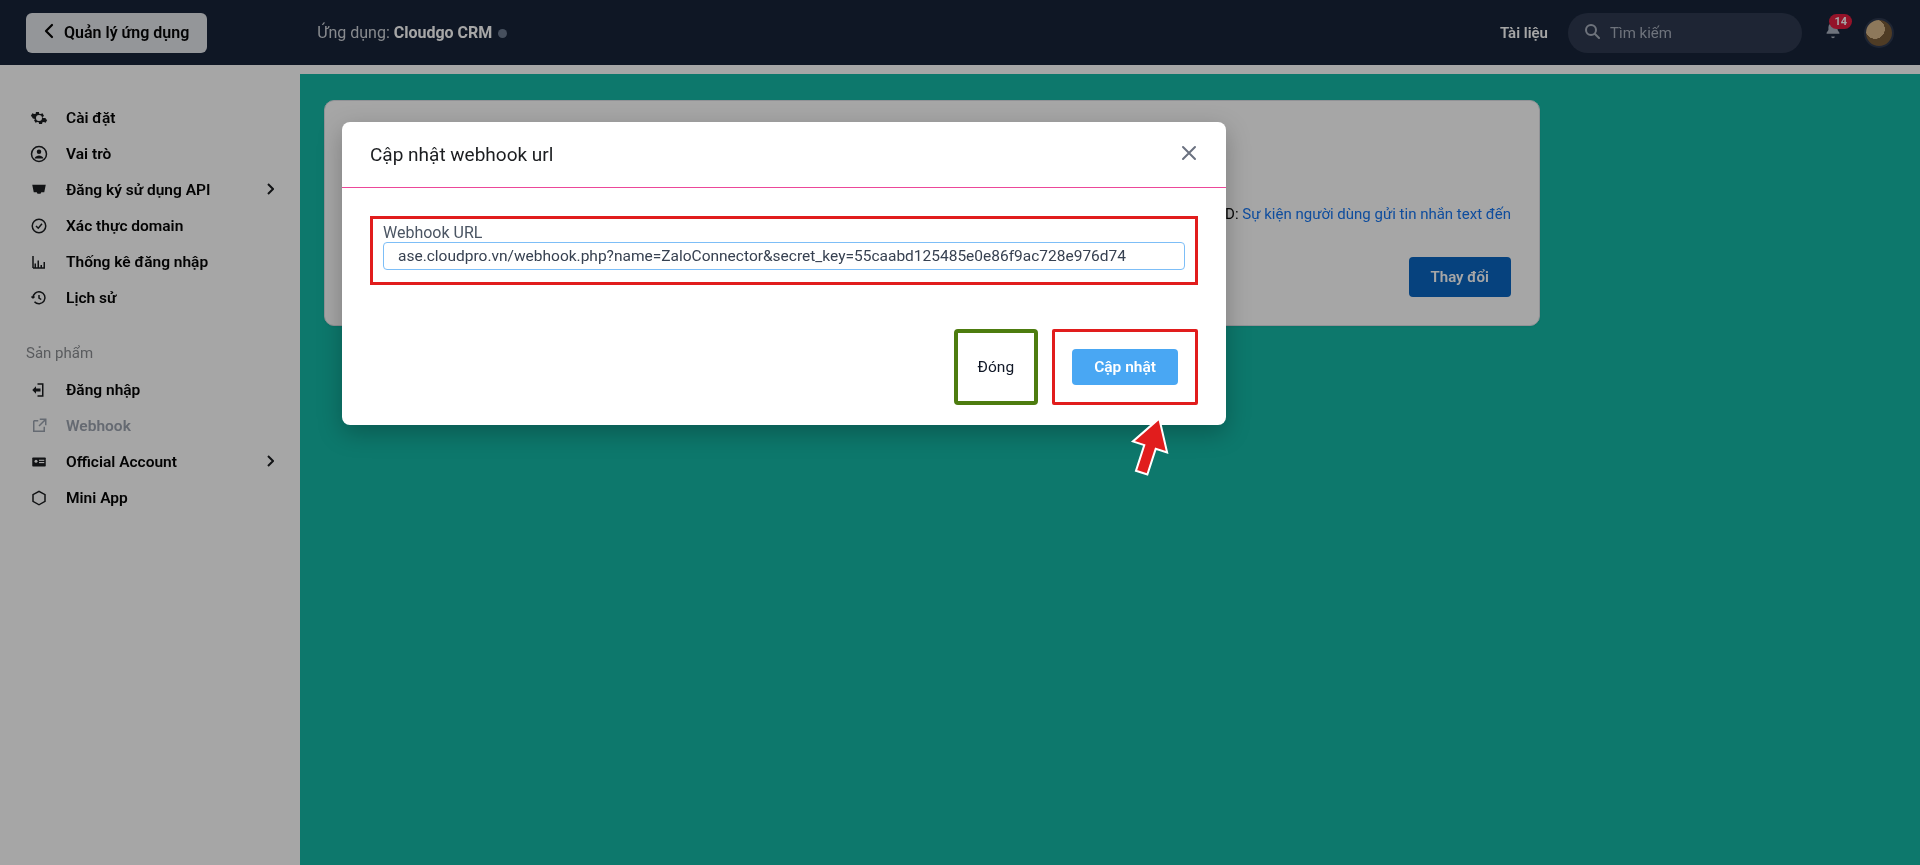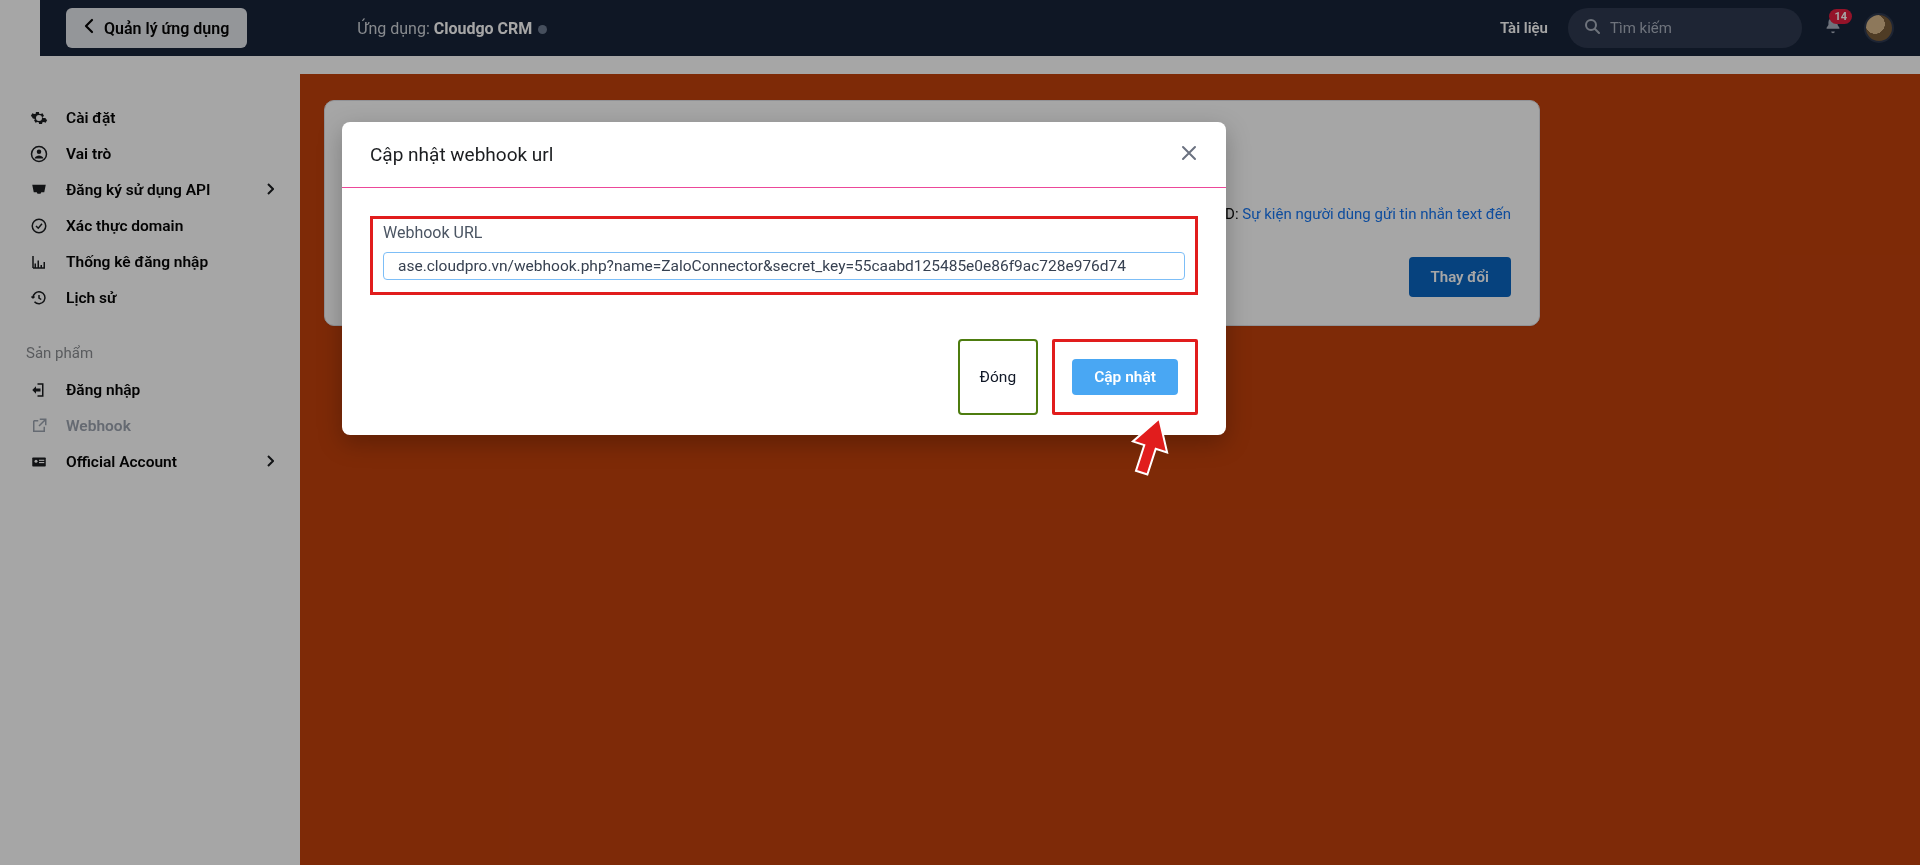--- a/index.html
+++ b/index.html
@@ -1,23 +1,23 @@
 <!DOCTYPE html>
 <html><head>
 <meta charset="utf-8">
 <style>
 * { box-sizing: border-box; margin: 0; padding: 0; font-family: -apple-system, BlinkMacSystemFont, "Segoe UI", Roboto, Helvetica, Arial, sans-serif; }
 html, body { width: 1920px; height: 865px; overflow: hidden; }
 
 .overlay { position: absolute; inset: 0; background: rgba(0,0,0,0.35); z-index: 5; }
 
 .header {
-  position: absolute; top:0; left:0; right:0; height:56px;
+  position: absolute; top:0; left:0; right:0; height:65px;
   background:#18243a; display:flex; align-items:center; padding:0 26px;
-  color:#fff; z-index:2;margin-left:40px;
+  color:#fff; z-index:2;
 }
 .back-btn {
   background:#e4e6eb; color:#050505; border:none; border-radius:6px;
   padding:10px 18px; font-size:16px; font-weight:600; display:flex; align-items:center; cursor:pointer;
 }
 .back-btn-chevron { margin-right:10px; }
 .app-label { margin-left:110px; font-size:16px; color:#d0d4da; }
 .app-name { font-weight:700; color:#fff; }
 .status-dot { display:inline-block; width:9px; height:9px; border-radius:50%; background:#6c7a8f; margin-left:6px; vertical-align:middle; }
 .header-right { margin-left:auto; display:flex; align-items:center; gap:20px; }
@@ -34,45 +34,45 @@
 .avatar { width:30px; height:30px; border-radius:50%; background:radial-gradient(circle at 35% 35%, #d9b98c 0 40%, #7a5c3a 41% 100%); border:2px solid #2f3a50; }
 
 .sidebar { position:absolute; top:74px; left:0; width:300px; bottom:0; background:#fff; padding:26px 0; z-index:2; }
 .side-item { display:flex; align-items:center; padding:9px 26px; font-size:15.5px; color:#050505; cursor:pointer; font-weight:600; }
 .side-item.muted { color:#9ca3af; cursor:default; font-weight:600; }
 .side-icon { width:26px; display:inline-flex; justify-content:center; margin-right:14px; color:#1c1e21; }
 .side-item.muted .side-icon { color:#9ca3af; }
 .side-chevron { margin-left:auto; color:#1c1e21; }
 .section-label { padding:28px 26px 10px; font-size:15px; color:#8a8d91; }
 
-.content { position:absolute; top:74px; left:300px; right:0; bottom:0; background:#c2410c; padding:26px 24px; z-index:2; }
+.content { position:absolute; top:74px; left:300px; right:0; bottom:0; background:#14b8a6; padding:26px 24px; z-index:2; }
 .panel { background:#fff; border:1px solid #dfe1e6; border-radius:10px; padding:24px 28px 28px; max-width:1216px; box-shadow:0 1px 2px rgba(0,0,0,0.04); }
 .panel-title-placeholder { height:28px; }
 .row-line { display:flex; align-items:center; margin-top:52px; }
 .row-text { color:#050505; font-size:15px; margin-left:auto; white-space:nowrap; }
 .row-link { color:#1877f2; }
 .change-btn { margin-top:34px; margin-left:auto; display:block; background:#0a66c2; color:#fff; border:none; border-radius:4px; padding:11px 22px; font-size:15px; font-weight:600; cursor:pointer; }
 .change-wrap { display:flex; }
 
 .modal {
   position:absolute; top:122px; left:342px; width:884px; background:#fff;
   border-radius:8px; box-shadow:0 8px 24px rgba(0,0,0,0.25); z-index:10;
 }
 .modal-header { display:flex; align-items:center; padding:20px 28px; border-bottom:1px solid #ec4899; }
 .modal-title { font-size:19px; color:#1c1e21; font-weight:400; }
 .modal-close { margin-left:auto; cursor:pointer; color:#6b7280; font-size:22px; }
 .modal-body { padding:28px; }
 .highlight-box { border:3px solid #e11d1d; padding:4px 10px 12px; }
-.field-label { font-size:16px; color:#4b5563; margin-bottom:10px; }
+.field-label { font-size:16px; color:#4b5563; }
 .url-input {
   width:100%; height:28px; border:1px solid #7dbef7; border-radius:4px;
   padding:0 14px; font-size:15.5px; color:#374151; outline:none;
 }
 .modal-footer { display:flex; justify-content:flex-end; gap:14px; padding:16px 28px 20px; }
-.btn-outline { background:#fff; border:2px solid #4d7c0f; color:#111827; border-radius:4px; padding:9px 20px; font-size:15.5px; cursor:pointer; }
+.btn-outline { background:#fff; border:4px solid #4d7c0f; color:#111827; border-radius:4px; padding:9px 20px; font-size:15.5px; cursor:pointer; }
 .btn-primary { background:#49a7f3; border:none; color:#fff; border-radius:4px; padding:9px 22px; font-size:15.5px; font-weight:600; cursor:pointer; }
 .primary-highlight { display:inline-block; border:3px solid #e11d1d; padding:17px; border-radius:2px; }
 
 .arrow-annotation { position:absolute; top:412px; left:1120px; z-index:11; pointer-events:none; }
 </style>
 </head>
 <body>
 
 <div class="header">
   <button class="back-btn">
@@ -188,20 +188,28 @@
           <circle cx="8" cy="11" r="2" fill="#fff"></circle>
           <rect x="12" y="9" width="7" height="1.5" fill="#fff"></rect>
           <rect x="12" y="12" width="7" height="1.5" fill="#fff"></rect>
         </svg>
       </span>
     <span>Official Account</span>
     <span class="side-chevron"><svg width="8" height="12" viewBox="0 0 8 12">
           <path d="M2 1l5 5-5 5" stroke="#1c1e21" stroke-width="2" fill="none"></path>
         </svg></span>
   </div>
+  <div class="side-item">
+    <span class="side-icon">
+        <svg width="18" height="18" viewBox="0 0 24 24">
+          <path fill="#1c1e21" d="M12 2l9 5v10l-9 5-9-5V7zM12 4.3L5 8v8l7 4 7-4V8z"></path>
+        </svg>
+      </span>
+    <span>Mini App</span>
+  </div>
 </div>
 
 <div class="content">
   <div class="panel">
     <div class="panel-title-placeholder"></div>
     <div class="row-line">
       <span class="row-text">
         <span>D: </span><span class="row-link">Sự kiện người dùng gửi tin nhắn text đến</span>
       </span>
     </div>

